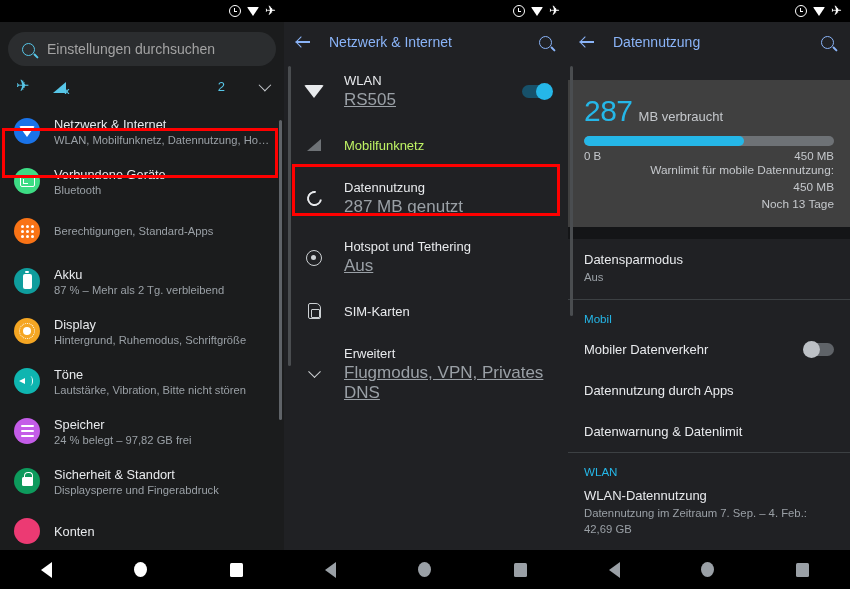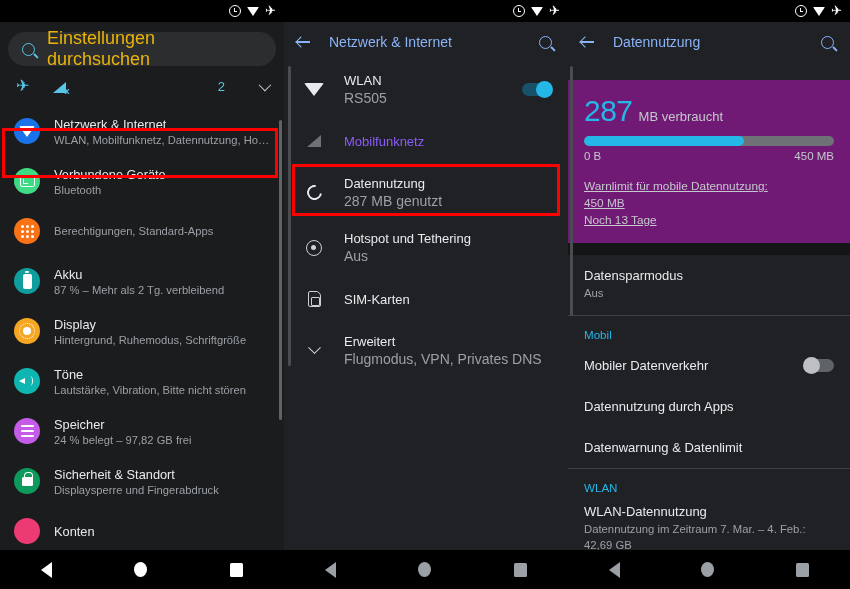--- a/index.html
+++ b/index.html
@@ -44,21 +44,21 @@
     background:#2b2d2f; display:flex; align-items:center; padding:0 14px; gap:12px;
   }
   .mag {
     width:13px; height:13px; border:1.7px solid #57c6e8; border-radius:50%;
     position:relative; flex:0 0 auto;
   }
   .mag::after{
     content:""; position:absolute; width:1.8px; height:6px; background:#57c6e8;
     right:-3px; bottom:-4.5px; transform:rotate(-45deg); border-radius:1px;
   }
-  .searchbar .ph { color:#eab308; font-size:18px; }
+  .searchbar .ph { color:#a3a3a3; font-size:14px; }
 
   .toggles {
     height:40px; display:flex; align-items:center; padding:0 16px; gap:24px;
     color:#57c6e8;
   }
   .toggles .sp { flex:1 1 auto; }
   .toggles .cnt { font-size:13px; color:#57c6e8; margin-right:10px; }
   .chev-d {
     width:9px; height:9px; border-right:1.8px solid #c8cbd0;
     border-bottom:1.8px solid #c8cbd0; transform:rotate(45deg) translateY(-2px);
@@ -117,47 +117,47 @@
   .arrow-back::before{content:"";position:absolute;left:1px;top:6.5px;width:13px;height:1.8px;background:#8ab4f8;}
   .arrow-back::after{content:"";position:absolute;left:1px;top:3.3px;width:7px;height:7px;border-left:1.8px solid #8ab4f8;border-bottom:1.8px solid #8ab4f8;transform:rotate(45deg);}
   .appbar .atitle{ color:#8ab4f8; font-size:14px; flex:1 1 auto;}
   .mag2{ width:13px;height:13px;border:1.8px solid #8ab4f8;border-radius:50%;position:relative;flex:0 0 auto;margin-right:4px;}
   .mag2::after{content:"";position:absolute;width:1.9px;height:6px;background:#8ab4f8;right:-3.2px;bottom:-4.6px;transform:rotate(-45deg);border-radius:1px;}
 
   .mrow{ display:flex;align-items:center;gap:18px;padding:11px 16px 11px 18px; min-height:48px;}
   .mrow .mi{ width:24px;height:24px;display:flex;align-items:center;justify-content:center;flex:0 0 auto;}
   .mtxt{display:flex;flex-direction:column;gap:2px;flex:1 1 auto;min-width:0;}
   .mtitle{color:#e8eaed;font-size:13px;}
-  .mtitle.dim{color:#8b5cf6;}
-  .msub{color:#9aa0a6;font-size:14px;}
+  .mtitle.dim{color:#bef264;}
+  .msub{color:#9aa0a6;font-size:17px;text-decoration:underline;}
 
   .sw{ width:30px;height:13px;border-radius:7px;position:relative;flex:0 0 auto;}
   .sw.on{ background:#17516a;}
   .sw.on .knob{ position:absolute;width:17px;height:17px;border-radius:50%;background:#25b7e8;right:-1px;top:-2px;}
   .sw.off{ background:#5f6368;}
   .sw.off .knob{ position:absolute;width:17px;height:17px;border-radius:50%;background:#bdc1c6;left:-1px;top:-2px;}
 
   .m-wifi{ width:0;height:0;border-left:10px solid transparent;border-right:10px solid transparent;border-top:13px solid #e8eaed;border-radius:2px;}
   .m-sig{ width:0;height:0;border-left:14px solid transparent;border-bottom:12px solid #6e7276;}
   .m-data{ width:15px;height:15px;border:2px solid #e8eaed;border-radius:50%;border-right-color:transparent;transform:rotate(-35deg);}
   .m-hotspot{ width:16px;height:16px;border-radius:50%;border:1.5px solid #cdd1d4;position:relative;}
   .m-hotspot::after{content:"";position:absolute;left:4.3px;top:4.3px;width:5px;height:5px;border-radius:50%;background:#cdd1d4;}
   .m-sim{ width:13px;height:16px;border:1.5px solid #cdd1d4;border-radius:2px 5px 2px 2px;position:relative;}
   .m-sim::after{content:"";position:absolute;left:2.5px;top:5px;width:7px;height:7px;border:1.4px solid #cdd1d4;border-radius:1px;}
   .chev2{ width:9px;height:9px;border-right:1.8px solid #cdd1d4;border-bottom:1.8px solid #cdd1d4;transform:rotate(45deg) translate(-2px,-2px);}
 
   
-  .usage{ background:#701a75; padding:16px 16px 14px 16px;}
+  .usage{ background:#404040; padding:16px 16px 14px 16px;text-align:right;}
   .usage-hd{ display:flex;align-items:baseline;gap:6px;}
   .usage-num{ color:#25b7e8; font-size:30px; line-height:1; letter-spacing:-0.5px;}
   .usage-unit{ color:#c5c8cc; font-size:13px;}
   .bar{ margin-top:10px; height:10px; border-radius:5px; background:#6e7276; position:relative; overflow:hidden;}
   .bar-fill{ position:absolute;left:0;top:0;bottom:0;background:#25b7e8;border-radius:5px;}
   .bar-lab{ display:flex;justify-content:space-between;margin-top:4px;color:#c5c8cc;font-size:11.5px;}
-  .usage-note{ margin-top:16px;color:#c5c8cc;font-size:11.8px;line-height:1.45;text-decoration:underline;}
+  .usage-note{ margin-top:0;color:#c5c8cc;font-size:11.8px;line-height:1.45;}
 
   .rsect{ padding:13px 16px; }
   .r-title{ color:#e8eaed;font-size:13px;}
   .r-sub{ color:#9aa0a6;font-size:11.3px;margin-top:3px;line-height:1.4;}
   .r-head{ color:#25b7e8;font-size:11.6px;padding:12px 16px 4px 16px;}
   .divider{ height:1px;background:#3c4043;margin:0;}
   .rrow{ display:flex;align-items:center;justify-content:space-between;padding:13px 16px;gap:48px;}
 
   
   .navbar{ position:absolute;bottom:0;left:0;right:0;height:39px;background:#000;
@@ -457,21 +457,21 @@
     <div class="rrow">
       <span class="r-title">Datenwarnung &amp; Datenlimit</span>
     </div>
 
     <div class="divider"></div>
 
     <div class="r-head">WLAN</div>
 
     <div class="rsect" style="padding-top:6px;">
       <div class="r-title">WLAN-Datennutzung</div>
-      <div class="r-sub" style="max-width:250px;">Datennutzung im Zeitraum 7. Mar. – 4. Feb.: 42,69 GB</div>
+      <div class="r-sub" style="max-width:250px;">Datennutzung im Zeitraum 7. Sep. – 4. Feb.: 42,69 GB</div>
     </div>
 
     <div class="vscroll" style="left:2px; top:66px; height:250px; background:#4a4d50;"></div>
 
     <div class="navbar dimnav">
       <span class="nv-back"></span>
       <span class="nv-home"></span>
       <span class="nv-recent"></span>
     </div>
   </div>

